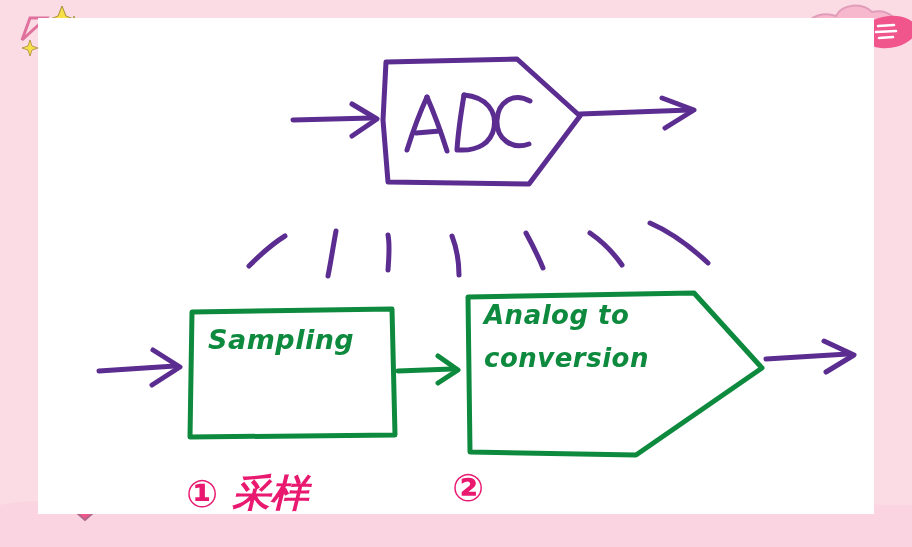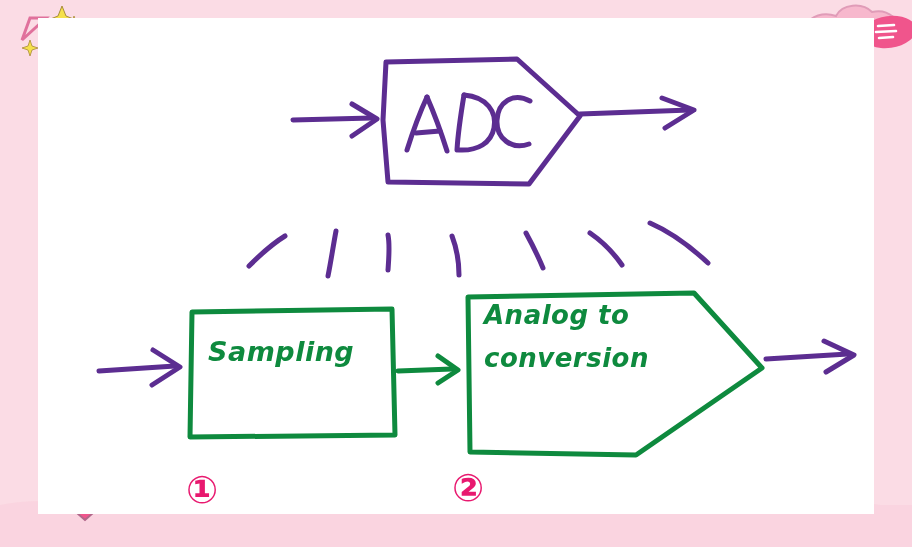--- a/index.html
+++ b/index.html
@@ -119,37 +119,38 @@
     </g>
 
     <g stroke="#5c2d91" stroke-width="5" fill="none" stroke-linecap="round" stroke-linejoin="round">
       <path d="M766 359 L 848 354"></path>
       <path d="M824 341 L 854 355 L 826 372"></path>
     </g>
   </svg>
 
   <div class="layer nosel">
 
-    <div style="position:absolute;left:208px;top:330px;width:190px;color:#0e8a3e;
+    <div style="position:absolute;left:208px;top:318px;width:190px;color:#0e8a3e;
                 font-family:'DejaVu Sans',sans-serif;font-weight:700;font-size:27px;
                 line-height:44px;font-style:italic;letter-spacing:0.5px;">
       <div>Sampling</div>
     </div>
 
     <div style="position:absolute;left:484px;top:294px;width:200px;color:#0e8a3e;
                 font-family:'DejaVu Sans',sans-serif;font-weight:700;font-size:26px;
                 line-height:43px;font-style:italic;letter-spacing:0.5px;">
       <div>Analog to</div>
       <div>conversion</div>
     </div>
 
     <div style="position:absolute;left:186px;top:468px;color:#e8196f;
                 font-family:'DejaVu Sans',sans-serif;font-weight:700;font-size:38px;
                 display:flex;align-items:center;gap:14px;font-style:italic;">
       <span>①</span>
+      <span>采样</span>
     </div>
 
     <div style="position:absolute;left:452px;top:466px;color:#e8196f;
                 font-family:'DejaVu Sans',sans-serif;font-weight:700;font-size:38px;
                 display:flex;align-items:center;gap:14px;font-style:italic;">
       <span>②</span>
     </div>
 
   </div>
 </div>

